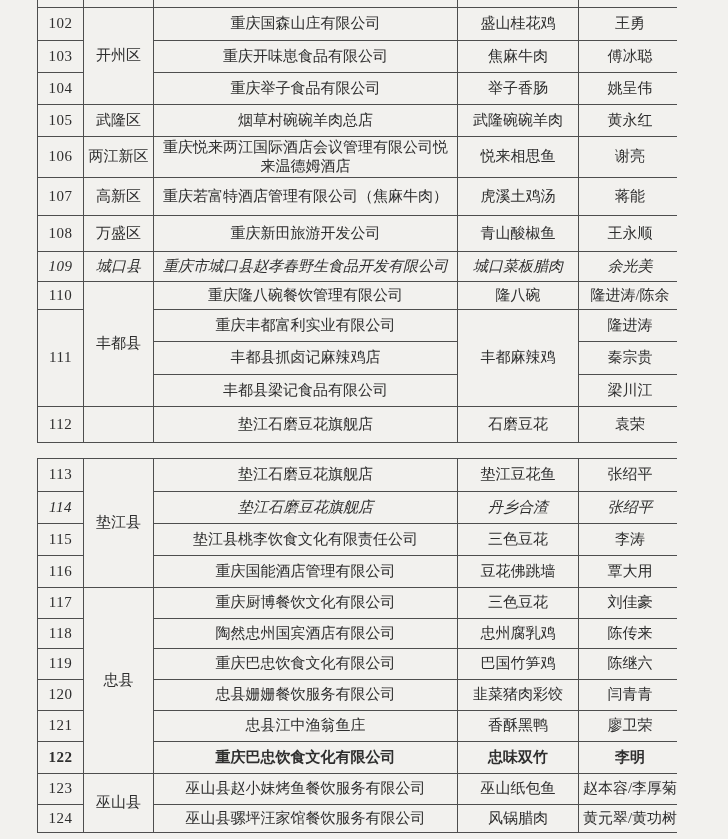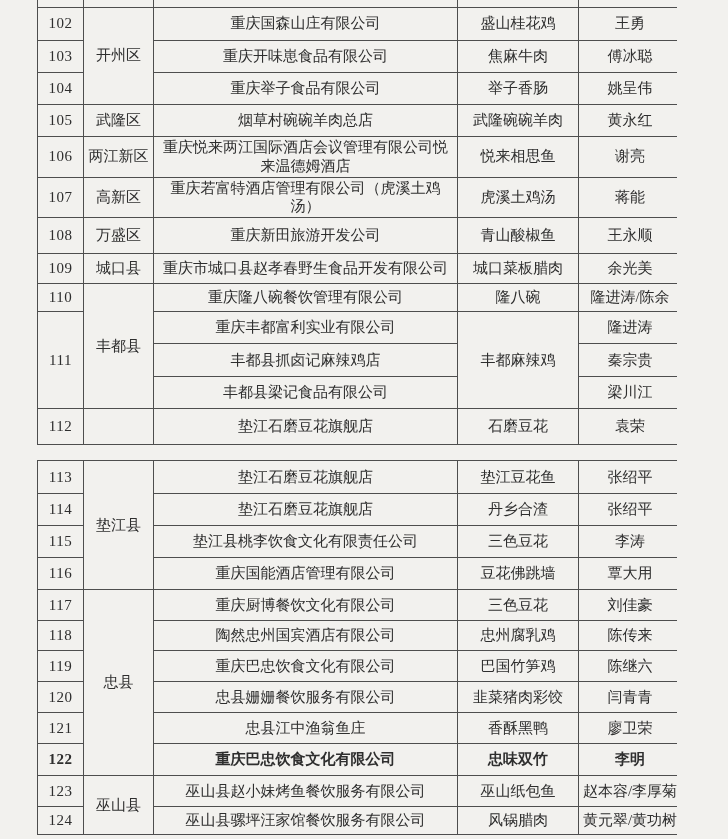--- a/index.html
+++ b/index.html
@@ -90,32 +90,32 @@
           <tr style="height: 41px;">
             <td class="col-no">106</td>
             <td class="col-district">两江新区</td>
             <td class="col-company">重庆悦来两江国际酒店会议管理有限公司悦来温德姆酒店</td>
             <td class="col-dish">悦来相思鱼</td>
             <td class="col-name">谢亮</td>
           </tr>
           <tr style="height: 38px;">
             <td class="col-no">107</td>
             <td class="col-district">高新区</td>
-            <td class="col-company">重庆若富特酒店管理有限公司（虎溪土鸡汤）</td>
+            <td class="col-company">重庆若富特酒店管理有限公司（焦麻牛肉）</td>
             <td class="col-dish">虎溪土鸡汤</td>
             <td class="col-name">蒋能</td>
           </tr>
           <tr style="height: 36px;">
             <td class="col-no">108</td>
             <td class="col-district">万盛区</td>
             <td class="col-company">重庆新田旅游开发公司</td>
             <td class="col-dish">青山酸椒鱼</td>
             <td class="col-name">王永顺</td>
           </tr>
-          <tr style="height: 30px;">
+          <tr style="height: 30px; font-style: italic;">
             <td class="col-no">109</td>
             <td class="col-district">城口县</td>
             <td class="col-company">重庆市城口县赵孝春野生食品开发有限公司</td>
             <td class="col-dish">城口菜板腊肉</td>
             <td class="col-name">余光美</td>
           </tr>
           <tr style="height: 28px;">
             <td class="col-no">110</td>
             <td class="col-district" rowspan="4">丰都县</td>
             <td class="col-company">重庆隆八碗餐饮管理有限公司</td>
@@ -155,21 +155,21 @@
           <col style="width: 103px;">
         </colgroup>
         <tbody>
           <tr style="height: 33px;">
             <td class="col-no">113</td>
             <td class="col-district" rowspan="4">垫江县</td>
             <td class="col-company">垫江石磨豆花旗舰店</td>
             <td class="col-dish">垫江豆花鱼</td>
             <td class="col-name">张绍平</td>
           </tr>
-          <tr style="height: 32px;">
+          <tr style="height: 32px; font-style: italic;">
             <td class="col-no">114</td>
             <td class="col-company">垫江石磨豆花旗舰店</td>
             <td class="col-dish">丹乡合渣</td>
             <td class="col-name">张绍平</td>
           </tr>
           <tr style="height: 32px;">
             <td class="col-no">115</td>
             <td class="col-company">垫江县桃李饮食文化有限责任公司</td>
             <td class="col-dish">三色豆花</td>
             <td class="col-name">李涛</td>

